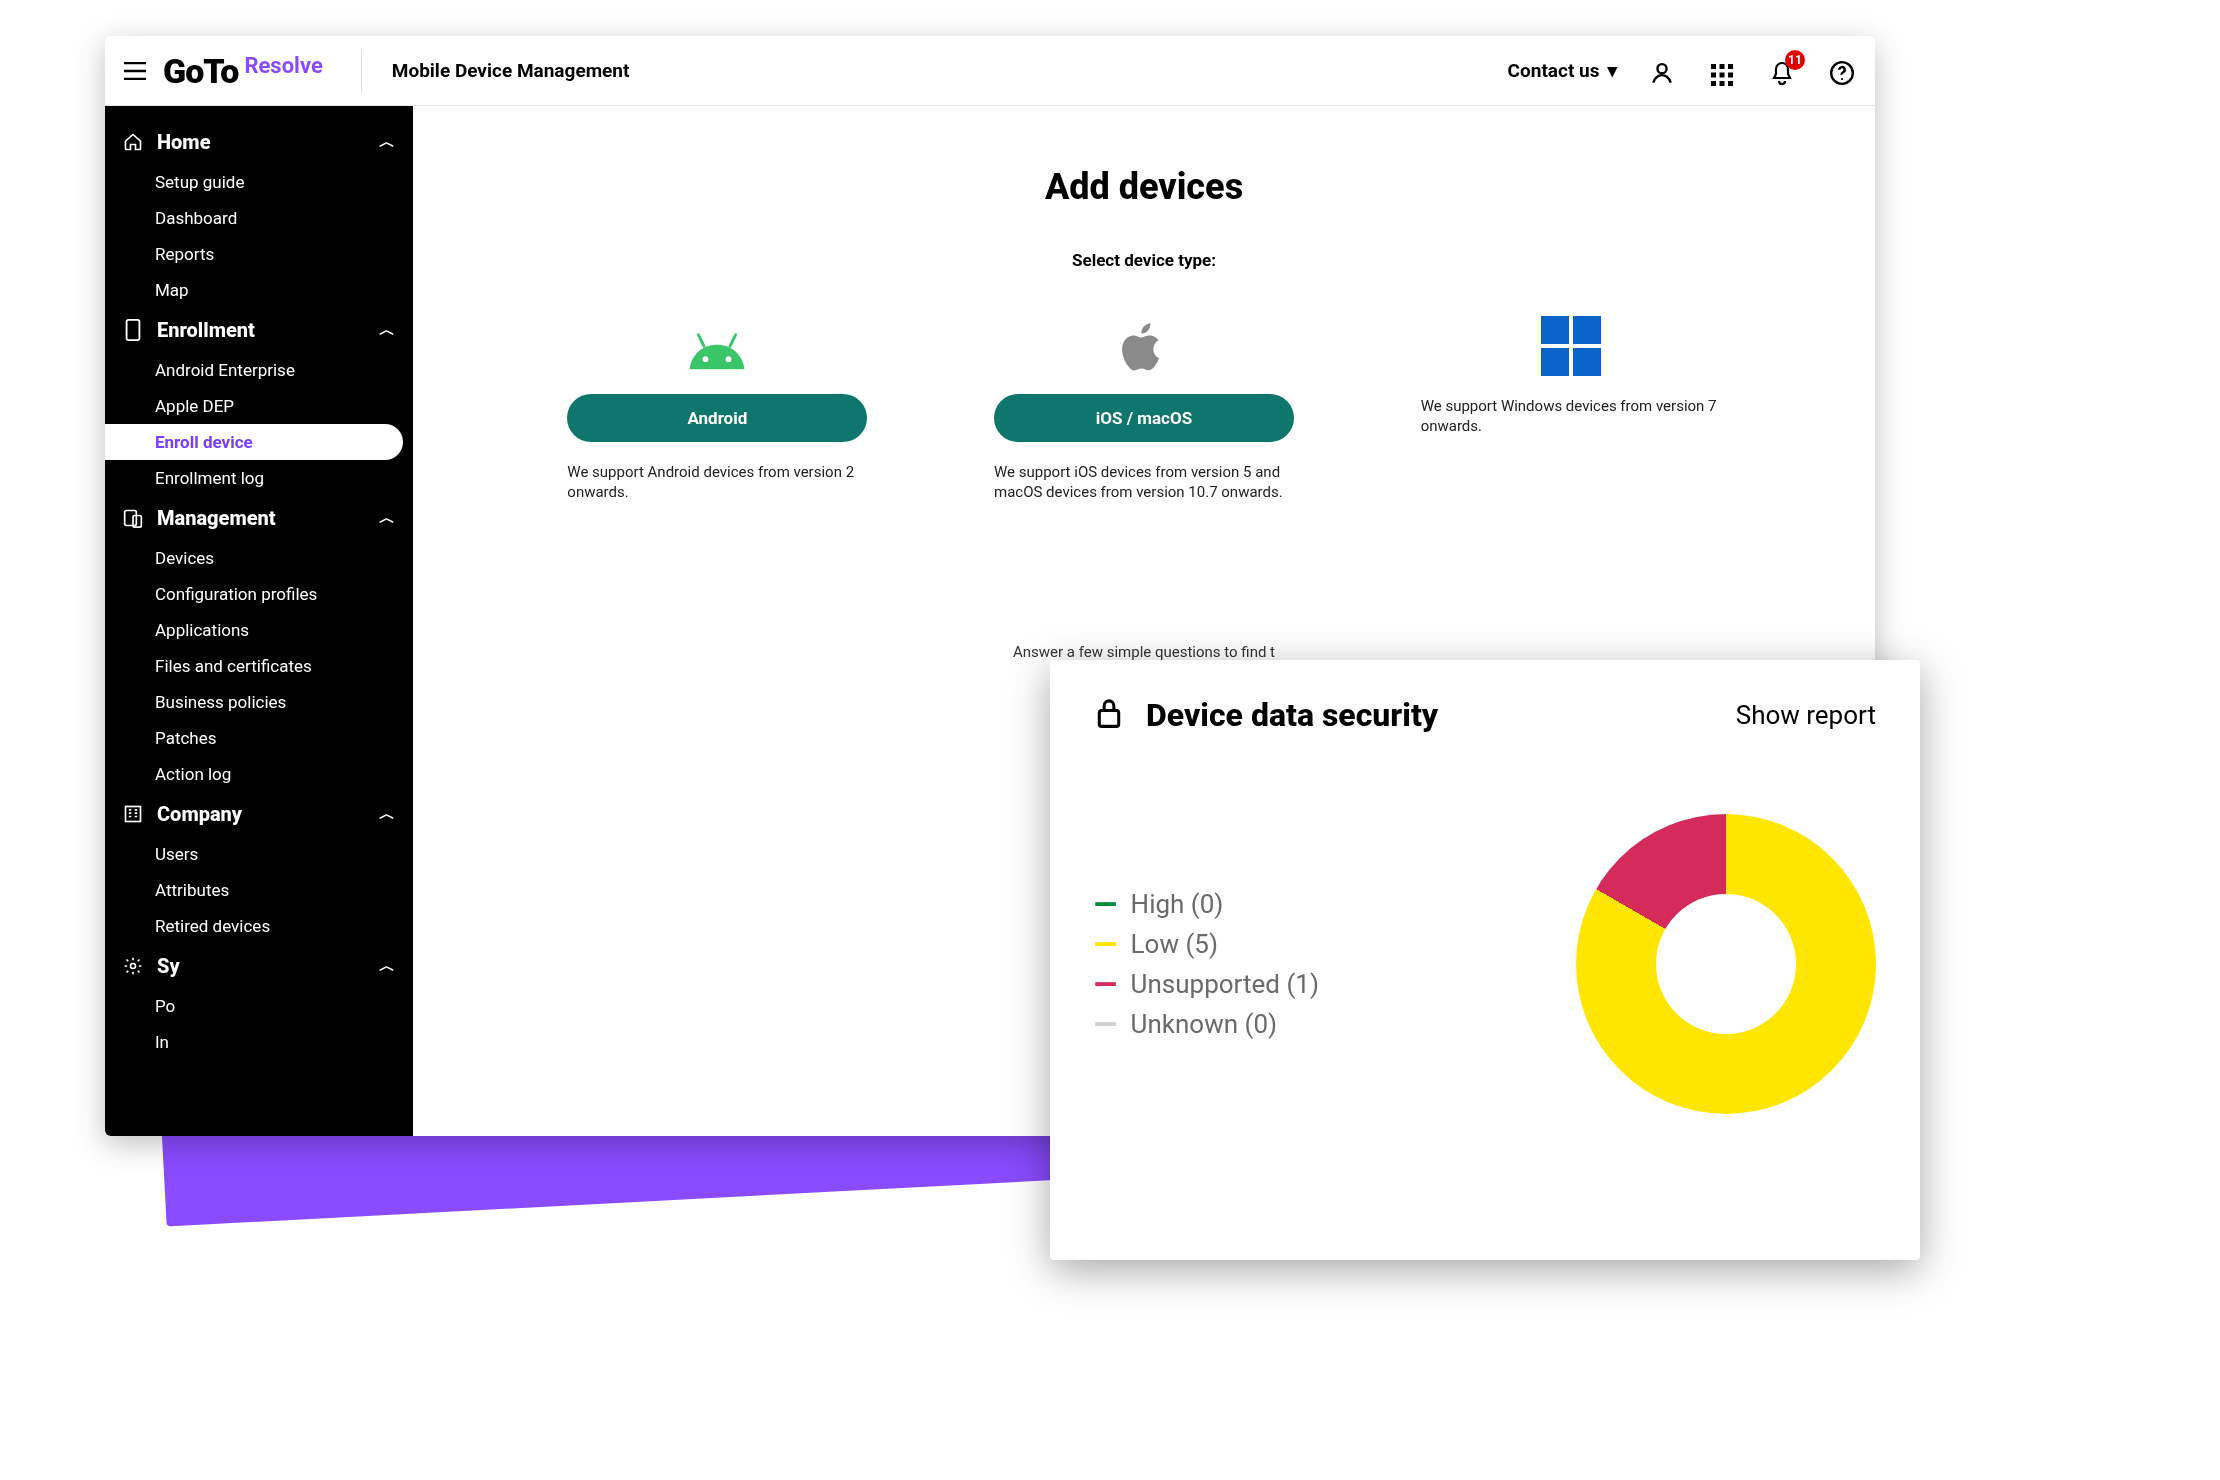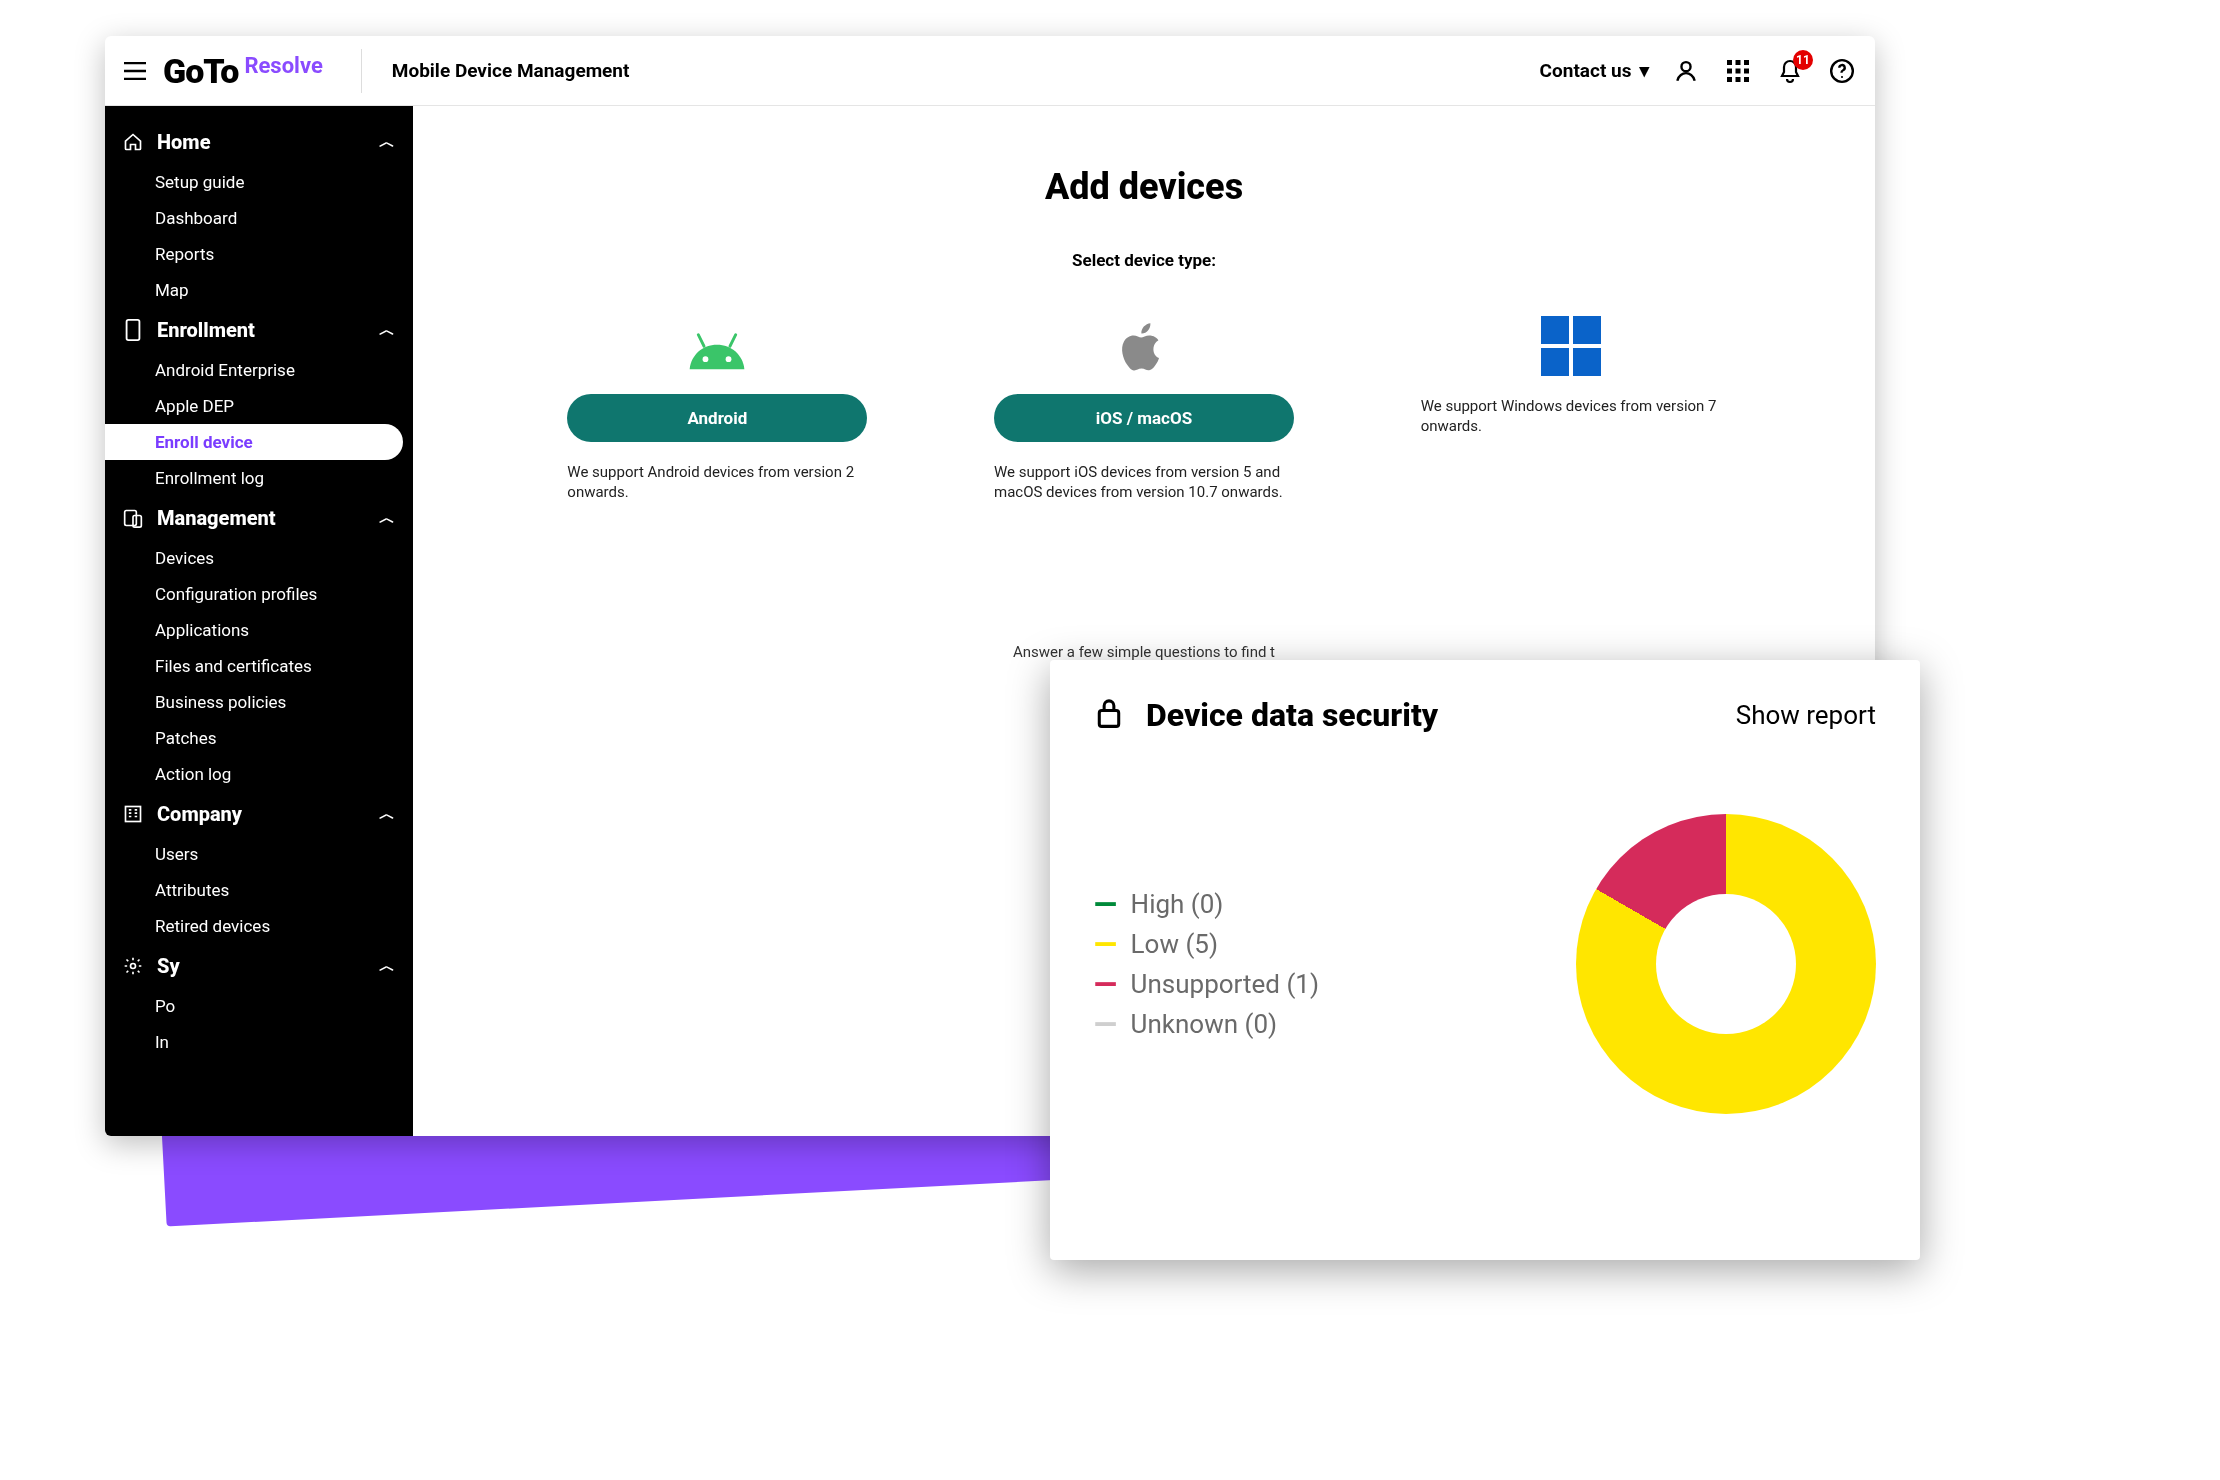--- a/index.html
+++ b/index.html
@@ -41,23 +41,23 @@
     align-items:center;
     border-bottom:1px solid #e5e5e5;
     padding:0 18px 0 10px;
   }
   .hamburger{ width:40px; text-align:center; font-size:26px; cursor:pointer; }
   .logo{ display:flex; align-items:baseline; margin-left:8px; margin-right:28px; position:relative; }
   .logo .goto{ font-size:34px; font-weight:900; letter-spacing:-1px; }
   .logo .resolve{ color:#8a4bff; font-size:22px; font-weight:700; margin-left:6px; position:relative; top:-10px;}
   .vr{ width:1px; height:44px; background:#ddd; margin:0 30px 0 10px;}
   .page-title{ font-size:19px; font-weight:700;}
-  .header-right{ margin-left:auto; display:flex; align-items:center; gap:22px;}
+  .header-right{ margin-left:auto; display:flex; align-items:center; gap:30px;}
   .contact{ font-size:19px; font-weight:700; display:flex; align-items:center; gap:8px; cursor:pointer;}
-  .icon-btn{ width:30px; height:30px; display:flex; align-items:center; justify-content:center; cursor:pointer;}
+  .icon-btn{ width:30px; height:30px; display:flex; align-items:flex-end; justify-content:center; cursor:pointer;}
   .bell-wrap{ position:relative;}
   .badge{ position:absolute; top:-6px; right:-8px; background:#e30000; color:#fff; border-radius:50%; width:20px; height:20px; font-size:12px; font-weight:700; display:flex; align-items:center; justify-content:center;}
 
   .body{ flex:1; display:flex; overflow:hidden;}
 
   
   .sidebar{ width:308px; background:#000; color:#fff; padding-top:14px; overflow:hidden;}
   .nav-group-header{ display:flex; align-items:center; gap:14px; padding:10px 18px; font-size:20px; font-weight:800; cursor:pointer;}
   .nav-group-header .chev{ margin-left:auto; font-size:16px;}
   .nav-item{ padding:8px 18px 8px 50px; font-size:17px; cursor:pointer; white-space:nowrap;}

